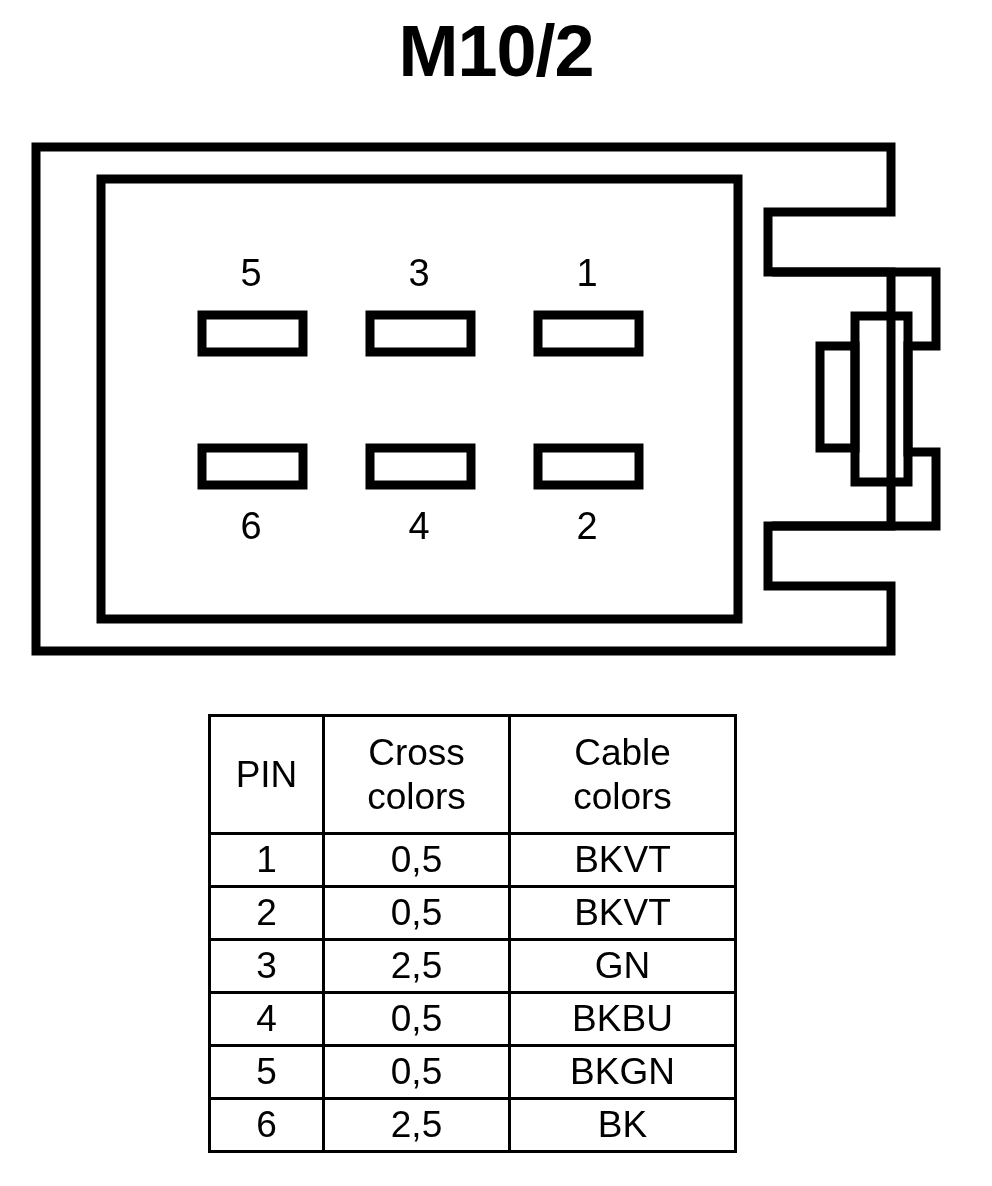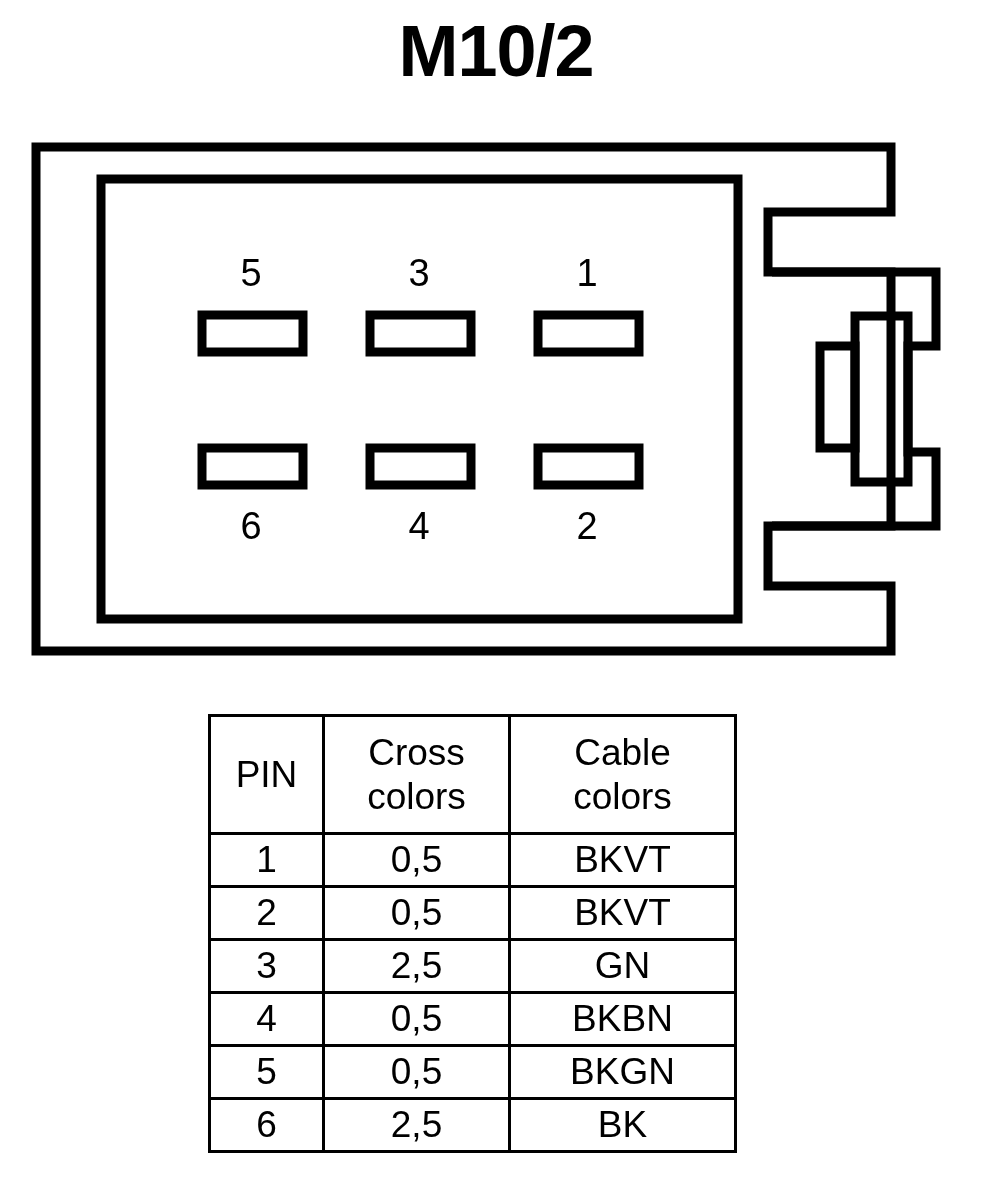--- a/index.html
+++ b/index.html
@@ -160,21 +160,21 @@
         <td class="cell-colors">BKVT</td>
       </tr>
       <tr>
         <td class="cell-pin">3</td>
         <td class="cell-cross">2,5</td>
         <td class="cell-colors">GN</td>
       </tr>
       <tr>
         <td class="cell-pin">4</td>
         <td class="cell-cross">0,5</td>
-        <td class="cell-colors">BKBN</td>
+        <td class="cell-colors">BKBU</td>
       </tr>
       <tr>
         <td class="cell-pin">5</td>
         <td class="cell-cross">0,5</td>
         <td class="cell-colors">BKGN</td>
       </tr>
       <tr>
         <td class="cell-pin">6</td>
         <td class="cell-cross">2,5</td>
         <td class="cell-colors">BK</td>

